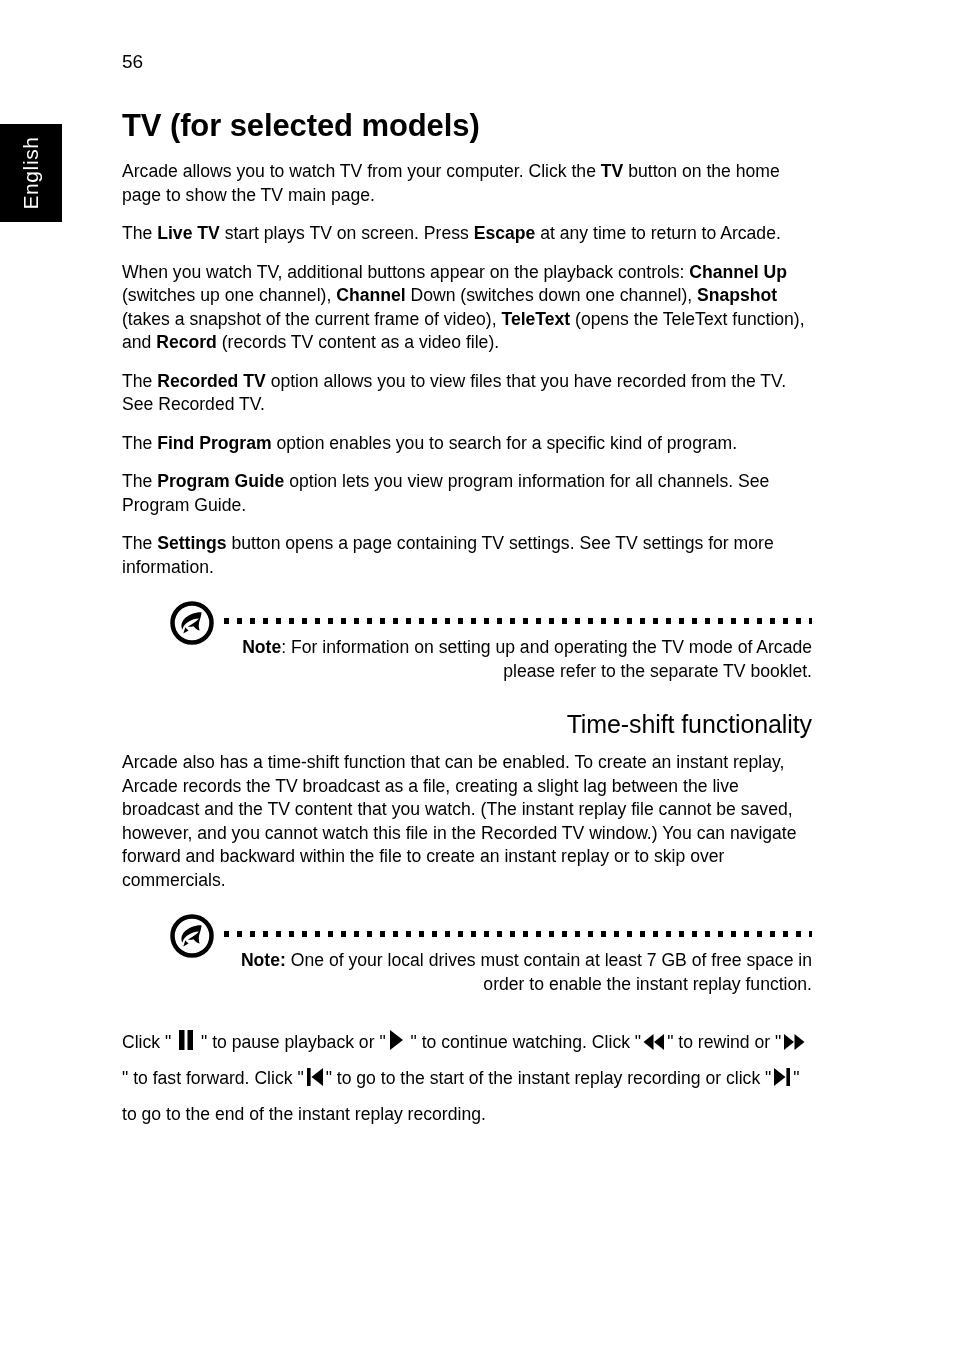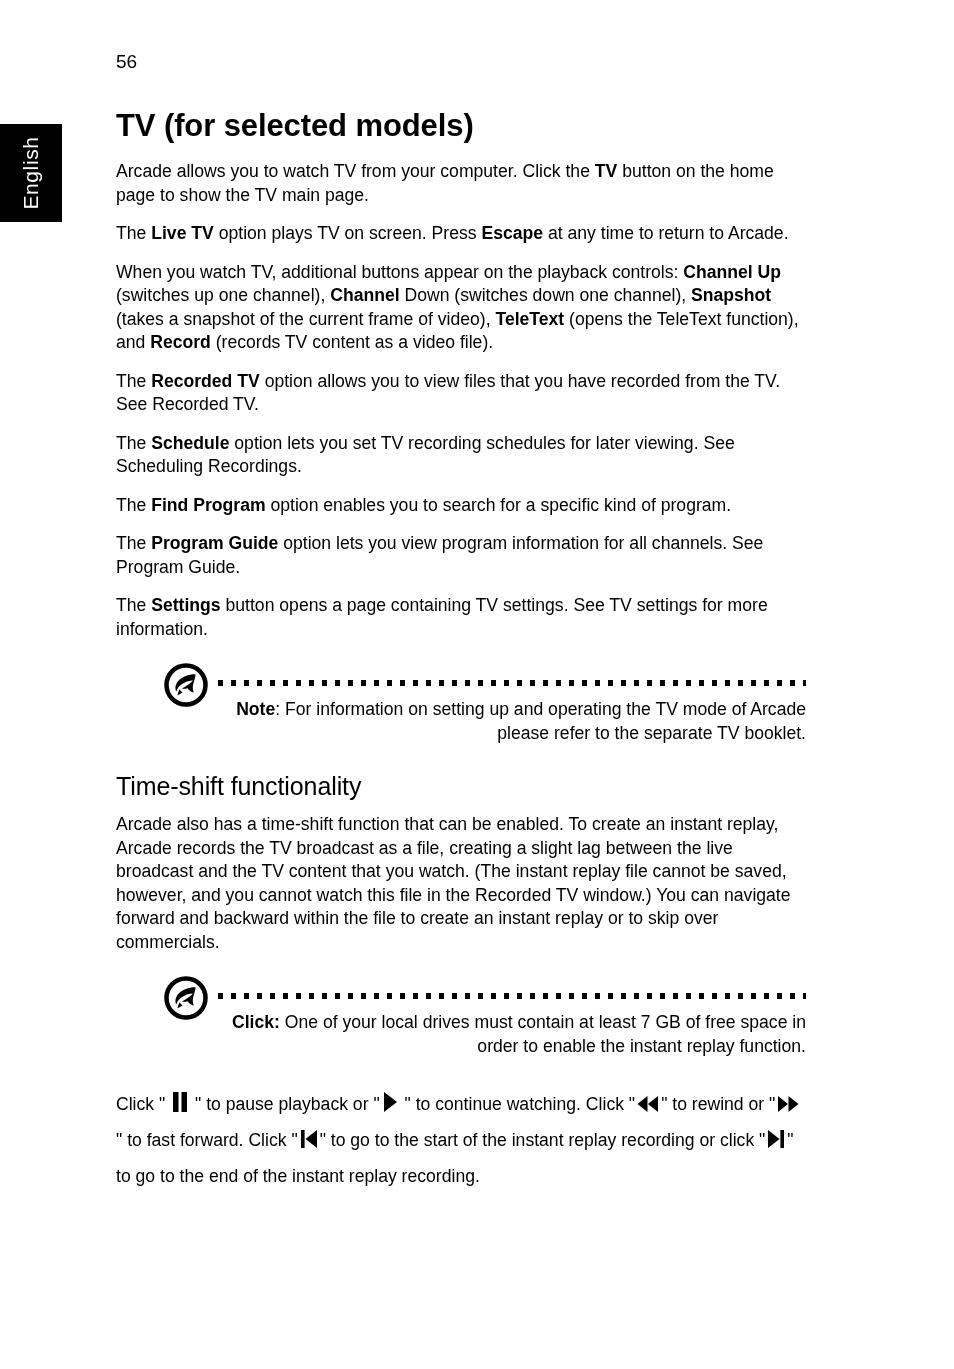--- a/index.html
+++ b/index.html
@@ -45,21 +45,21 @@
     letter-spacing: 0.6px;
     display: flex;
     align-items: center;
     justify-content: center;
     font-family: "Liberation Sans", "DejaVu Sans", sans-serif;
   }
 
   
   .content {
     position: absolute;
-    left: 116px;
+    left: 122px;
     top: 50px;
     width: 690px;
   }
 
   .folio {
     font-size: 19px;
     line-height: 24px;
     margin: 0 0 34px 0;
   }
 
@@ -70,20 +70,21 @@
     margin: 0 0 16px 0;
     letter-spacing: -0.1px;
   }
 
   h2.section-title {
     font-size: 25px;
     font-weight: normal;
     line-height: 30px;
     margin: 26px 0 12px 0;
     letter-spacing: -0.1px;
+    text-align: right;
   }
 
   p.body {
     font-size: 17.6px;
     line-height: 23.5px;
     margin: 0 0 15px 0;
     text-align: left;
   }
 
   p.body:last-child { margin-bottom: 0; }
@@ -146,24 +147,23 @@
   </div>
 
   <div class="content">
 
     <div class="folio">56</div>
 
     <h1 class="chapter-title">TV (for selected models)</h1>
 
     <div>
       <p class="body"><span>Arcade allows you to watch TV from your computer. Click the </span><b>TV</b><span> button on the home page to show the TV main page.</span></p>
-      <p class="body"><span>The </span><b>Live TV</b><span> option plays TV on screen. Press </span><b>Escape</b><span> at any time to return to Arcade.</span></p>
+      <p class="body"><span>The </span><b>Live TV</b><span> start plays TV on screen. Press </span><b>Escape</b><span> at any time to return to Arcade.</span></p>
       <p class="body"><span>When you watch TV, additional buttons appear on the playback controls: </span><b>Channel Up</b><span> (switches up one channel), </span><b>Channel</b><span> Down (switches down one channel), </span><b>Snapshot</b><span> (takes a snapshot of the current frame of video), </span><b>TeleText</b><span> (opens the TeleText function), and </span><b>Record</b><span> (records TV content as a video file).</span></p>
       <p class="body"><span>The </span><b>Recorded TV</b><span> option allows you to view files that you have recorded from the TV. See Recorded TV.</span></p>
-      <p class="body"><span>The </span><b>Schedule</b><span> option lets you set TV recording schedules for later viewing. See Scheduling Recordings.</span></p>
       <p class="body"><span>The </span><b>Find Program</b><span> option enables you to search for a specific kind of program.</span></p>
       <p class="body"><span>The </span><b>Program Guide</b><span> option lets you view program information for all channels. See Program Guide.</span></p>
       <p class="body"><span>The </span><b>Settings</b><span> button opens a page containing TV settings. See TV settings for more information.</span></p>
     </div>
 
     <div class="note-block">
       <span class="note-icon">
         <svg viewBox="0 0 44 44" width="44" height="44" aria-hidden="true">
           <circle cx="22" cy="22" r="19.5" fill="none" stroke="#000" stroke-width="4.5"></circle>
           <path d="M31.5 11.2 C25.5 11.0 18.2 13.4 14.2 18.0 C11.2 21.4 10.8 25.6 12.4 28.6 C13.0 26.0 14.6 23.6 16.9 21.8 C20.6 18.9 25.4 17.6 29.0 17.5 C26.4 20.4 22.0 23.4 17.9 25.6 C19.6 26.0 21.6 25.8 23.6 25.2 C25.0 27.2 27.2 28.9 29.7 29.6 C28.4 26.3 28.6 22.4 29.7 19.3 C30.6 16.6 31.4 13.6 31.5 11.2 Z" fill="#000"></path>
@@ -180,21 +180,21 @@
 
     <div class="note-block">
       <span class="note-icon">
         <svg viewBox="0 0 44 44" width="44" height="44" aria-hidden="true">
           <circle cx="22" cy="22" r="19.5" fill="none" stroke="#000" stroke-width="4.5"></circle>
           <path d="M31.5 11.2 C25.5 11.0 18.2 13.4 14.2 18.0 C11.2 21.4 10.8 25.6 12.4 28.6 C13.0 26.0 14.6 23.6 16.9 21.8 C20.6 18.9 25.4 17.6 29.0 17.5 C26.4 20.4 22.0 23.4 17.9 25.6 C19.6 26.0 21.6 25.8 23.6 25.2 C25.0 27.2 27.2 28.9 29.7 29.6 C28.4 26.3 28.6 22.4 29.7 19.3 C30.6 16.6 31.4 13.6 31.5 11.2 Z" fill="#000"></path>
           <path d="M15.3 26.3 L13.3 32.6 L18.6 29.4 C17.4 28.7 16.2 27.6 15.3 26.3 Z" fill="#000"></path>
         </svg>
       </span>
       <span class="note-rule"></span>
-      <p class="note-text"><b>Click:</b><span> One of your local drives must contain at least 7 GB of free space in order to enable the instant replay function.</span></p>
+      <p class="note-text"><b>Note:</b><span> One of your local drives must contain at least 7 GB of free space in order to enable the instant replay function.</span></p>
     </div>
 
     <p class="playback"><span>Click " </span><span class="pb-icon"><svg width="16" height="20" viewBox="0 0 16 20">
             <rect x="1" y="0" width="5.5" height="20" fill="#000"></rect>
             <rect x="9.5" y="0" width="5.5" height="20" fill="#000"></rect>
           </svg></span><span> " to pause playback or "</span><span class="pb-icon"><svg width="16" height="20" viewBox="0 0 16 20">
             <polygon points="2,0 15,10 2,20" fill="#000"></polygon>
           </svg></span><span> " to continue watching. Click "</span><span class="pb-icon"><svg width="22" height="16" viewBox="0 0 22 16">
             <polygon points="10.5,0 10.5,16 0.5,8" fill="#000"></polygon>
             <polygon points="21,0 21,16 11,8" fill="#000"></polygon>

